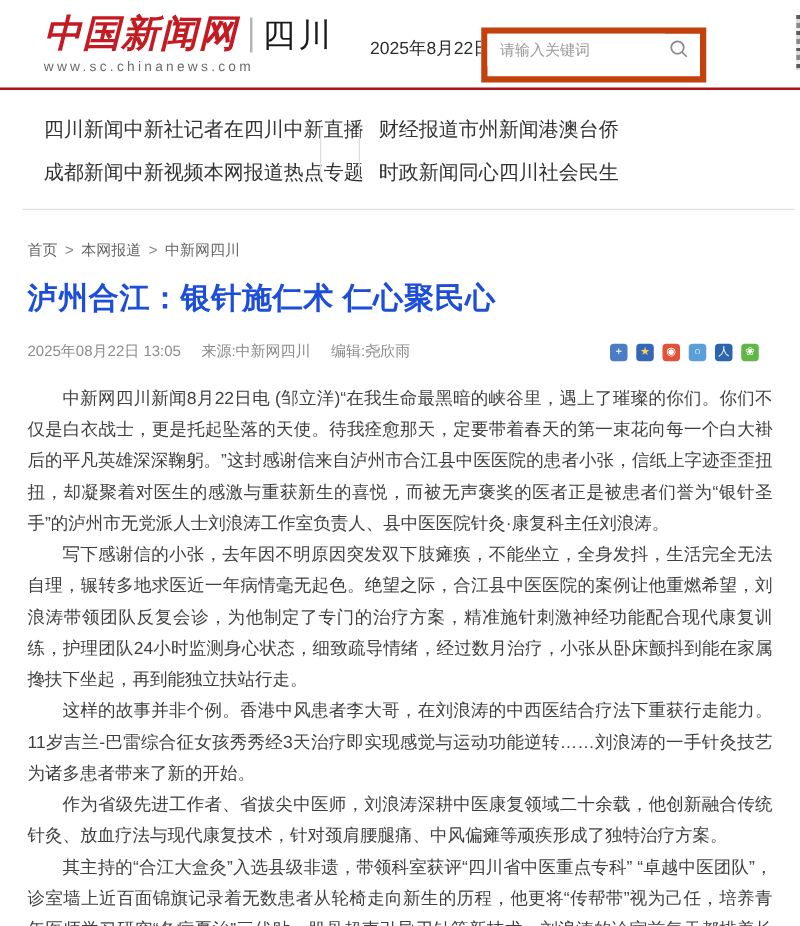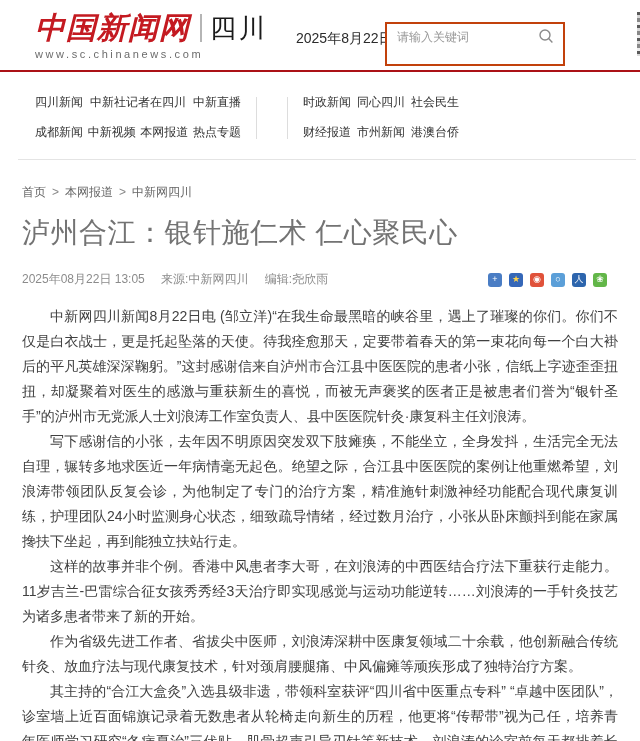--- a/index.html
+++ b/index.html
@@ -24,51 +24,51 @@
   }
   .logo-sep { width: 2px; height: 28px; background: #b5b5b5; margin: 0 8px 0 10px; }
   .logo-region {
     font-size: 26px; font-weight: 400; color: #1a1a1a; letter-spacing: 3px; line-height: 1;
   }
   .logo-url { margin-top: 5px; font-size: 11px; color: #6b6b6b; letter-spacing: 2.6px; }
 
   .header-date { margin: 17px 0 0 28px; font-size: 14px; color: #2b2b2b; white-space: pre; }
 
   .search-box { position: absolute; left: 385px; top: 22px; width: 180px; height: 44px;
-    border: 2px solid #c2410c; background: #fff; }
+    border: 5px solid #c2410c; background: #fff; }
   .search-box input { width: 142px; height: 26px; border: 0; outline: none; padding: 0 0 0 10px;
     font-size: 12px; color: #333; font-family: inherit; }
   .search-box input::placeholder { color: #999; }
   .search-btn { position: absolute; right: 2px; top: 1px; width: 30px; height: 24px; border: 0;
     background: #fff; cursor: pointer; display: flex; align-items: center; justify-content: center; }
 
   .edge-sliver { position: absolute; right: 0; top: 12px; width: 3px; height: 44px;
     background: repeating-linear-gradient(to bottom, #5a5a5a 0 3px, #d8d8d8 3px 6px, #888 6px 10px, #eee 10px 13px); }
 
   .red-rule { height: 2px; width: 640px; background: #ab1116; }
 
   
   nav { display: flex; align-items: center; padding: 22px 0 16px 35px; }
   .nav-group { display: flex; flex-direction: column; gap: 13px; }
   .nav-group.g0 { width: 206px; }
   .nav-group.g1 { width: 102px; }
   .nav-group.g2 { width: 156px; }
   .nav-row { display: flex; justify-content: space-between; }
-  .nav-link { font-size: 12px; color: #333; text-decoration: none; white-space: nowrap; }
+  .nav-link { font-size: 16px; color: #333; text-decoration: none; white-space: nowrap; }
   .nav-divider { width: 1px; height: 42px; background: #ddd; margin: 0 15px; align-self: center; }
 
   .section-divider { border: 0; border-top: 1px solid #e4e4e4; margin: 2px 4px 0 18px; }
 
   
   .breadcrumb { margin: 24px 0 0 22px; font-size: 12px; color: #666; }
   .breadcrumb a { color: #666; text-decoration: none; }
   .breadcrumb .bc-sep { margin: 0 6px; color: #888; }
 
   
-  .article-title { margin: 13px 22px 0 22px; font-size: 28px; font-weight: normal; color: #737373; letter-spacing: 0.5px; }
+  .article-title { margin: 13px 22px 0 22px; font-size: 24px; font-weight: bold; color: #1d4ed8; letter-spacing: 0.5px; }
 
   .meta-row { margin: 19px 22px 0 22px; display: flex; justify-content: space-between; align-items: center; }
   .meta { font-size: 12px; color: #8b8b8b; }
   .meta span { margin-right: 13px; }
   .share-bar { display: flex; gap: 7px; margin-right: 11px; }
   .share-icon { width: 14px; height: 14px; border-radius: 3px; display: flex; align-items: center;
     justify-content: center; font-size: 9px; line-height: 1; cursor: pointer; user-select: none; }
 
   article { margin: 16px 22px 0 22px; padding-bottom: 18px; }
   article p { font-size: 14px; color: #404040; line-height: 25px; text-indent: 2em; text-align: justify; }
@@ -118,28 +118,28 @@
           <a class="nav-link" href="#">成都新闻</a>
           <a class="nav-link" href="#">中新视频</a>
           <a class="nav-link" href="#">本网报道</a>
           <a class="nav-link" href="#">热点专题</a>
         </div>
       </div>
       <div class="nav-divider"></div>
       <div class="nav-divider"></div>
       <div class="nav-group g2">
         <div class="nav-row">
+          <a class="nav-link" href="#">财经报道</a>
+          <a class="nav-link" href="#">市州新闻</a>
+          <a class="nav-link" href="#">港澳台侨</a>
+        </div>
+        <div class="nav-row">
           <a class="nav-link" href="#">时政新闻</a>
           <a class="nav-link" href="#">同心四川</a>
           <a class="nav-link" href="#">社会民生</a>
-        </div>
-        <div class="nav-row">
-          <a class="nav-link" href="#">财经报道</a>
-          <a class="nav-link" href="#">市州新闻</a>
-          <a class="nav-link" href="#">港澳台侨</a>
         </div>
       </div>
     </nav>
 
   <hr class="section-divider">
 
   <div class="breadcrumb"><a class="bc-item" href="#">首页</a><span class="bc-sep">&gt;</span><a class="bc-item" href="#">本网报道</a><span class="bc-sep">&gt;</span><a class="bc-item" href="#">中新网四川</a></div>
 
   <h1 class="article-title">泸州合江：银针施仁术 仁心聚民心</h1>
 

